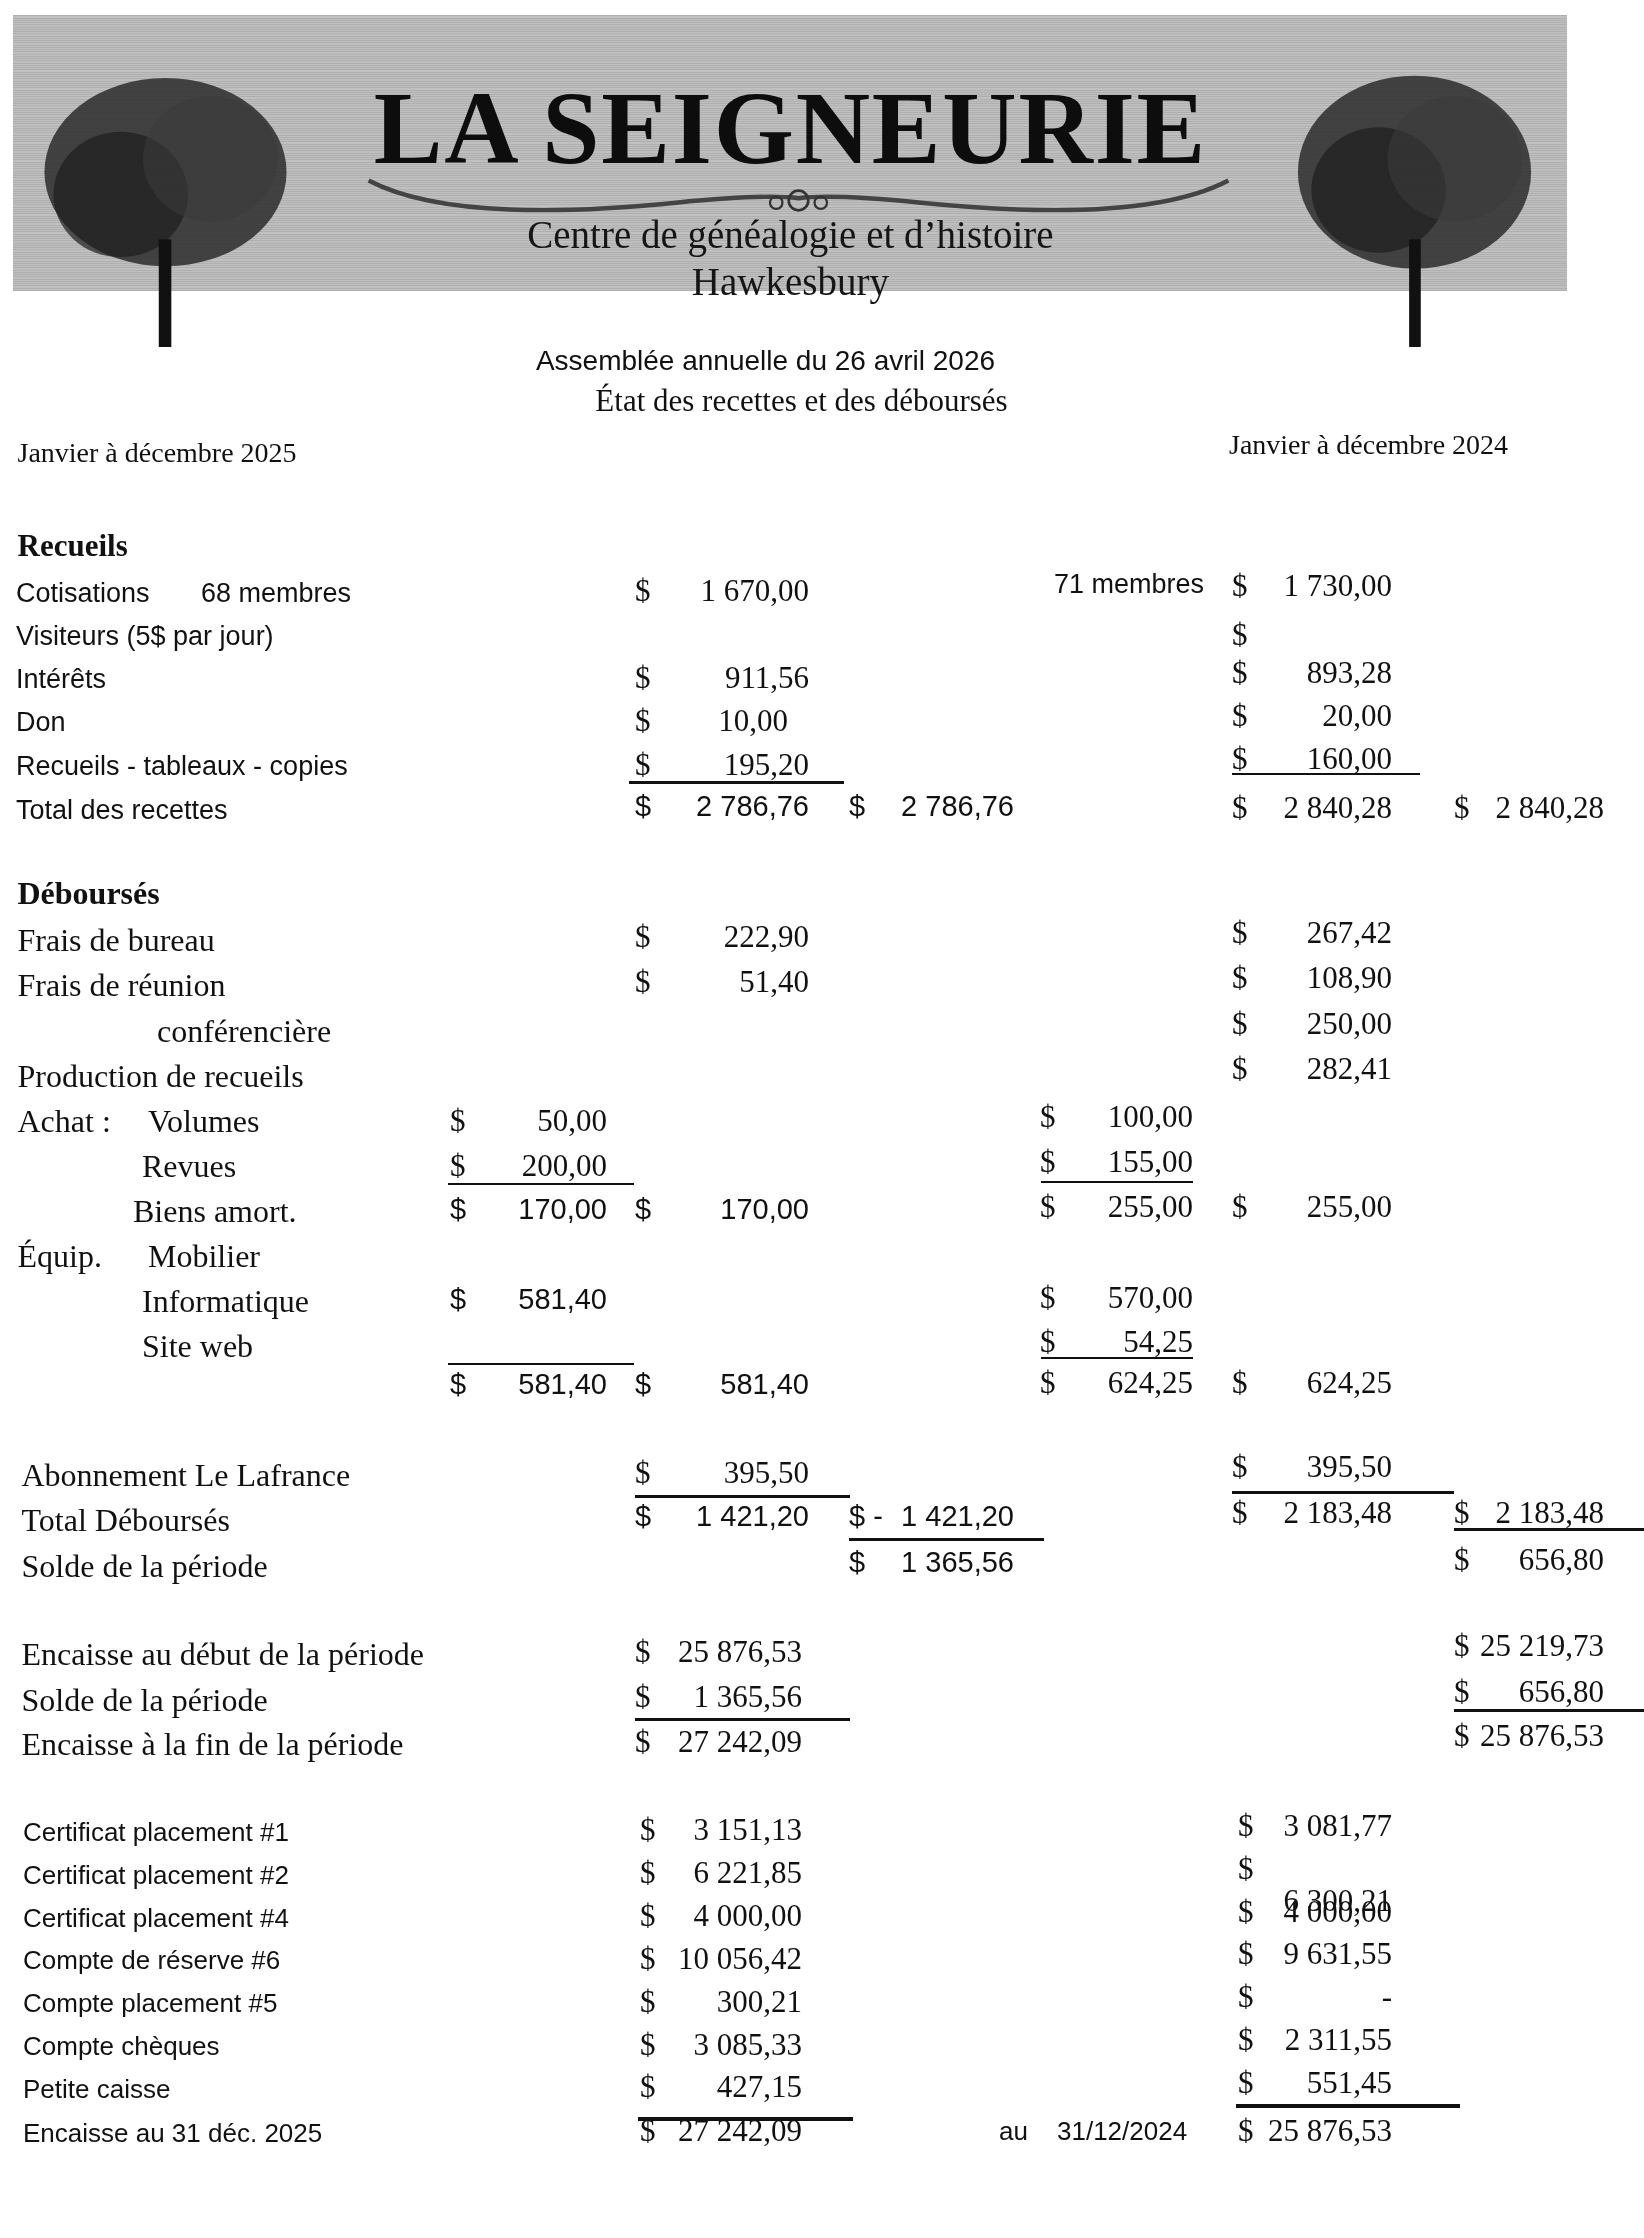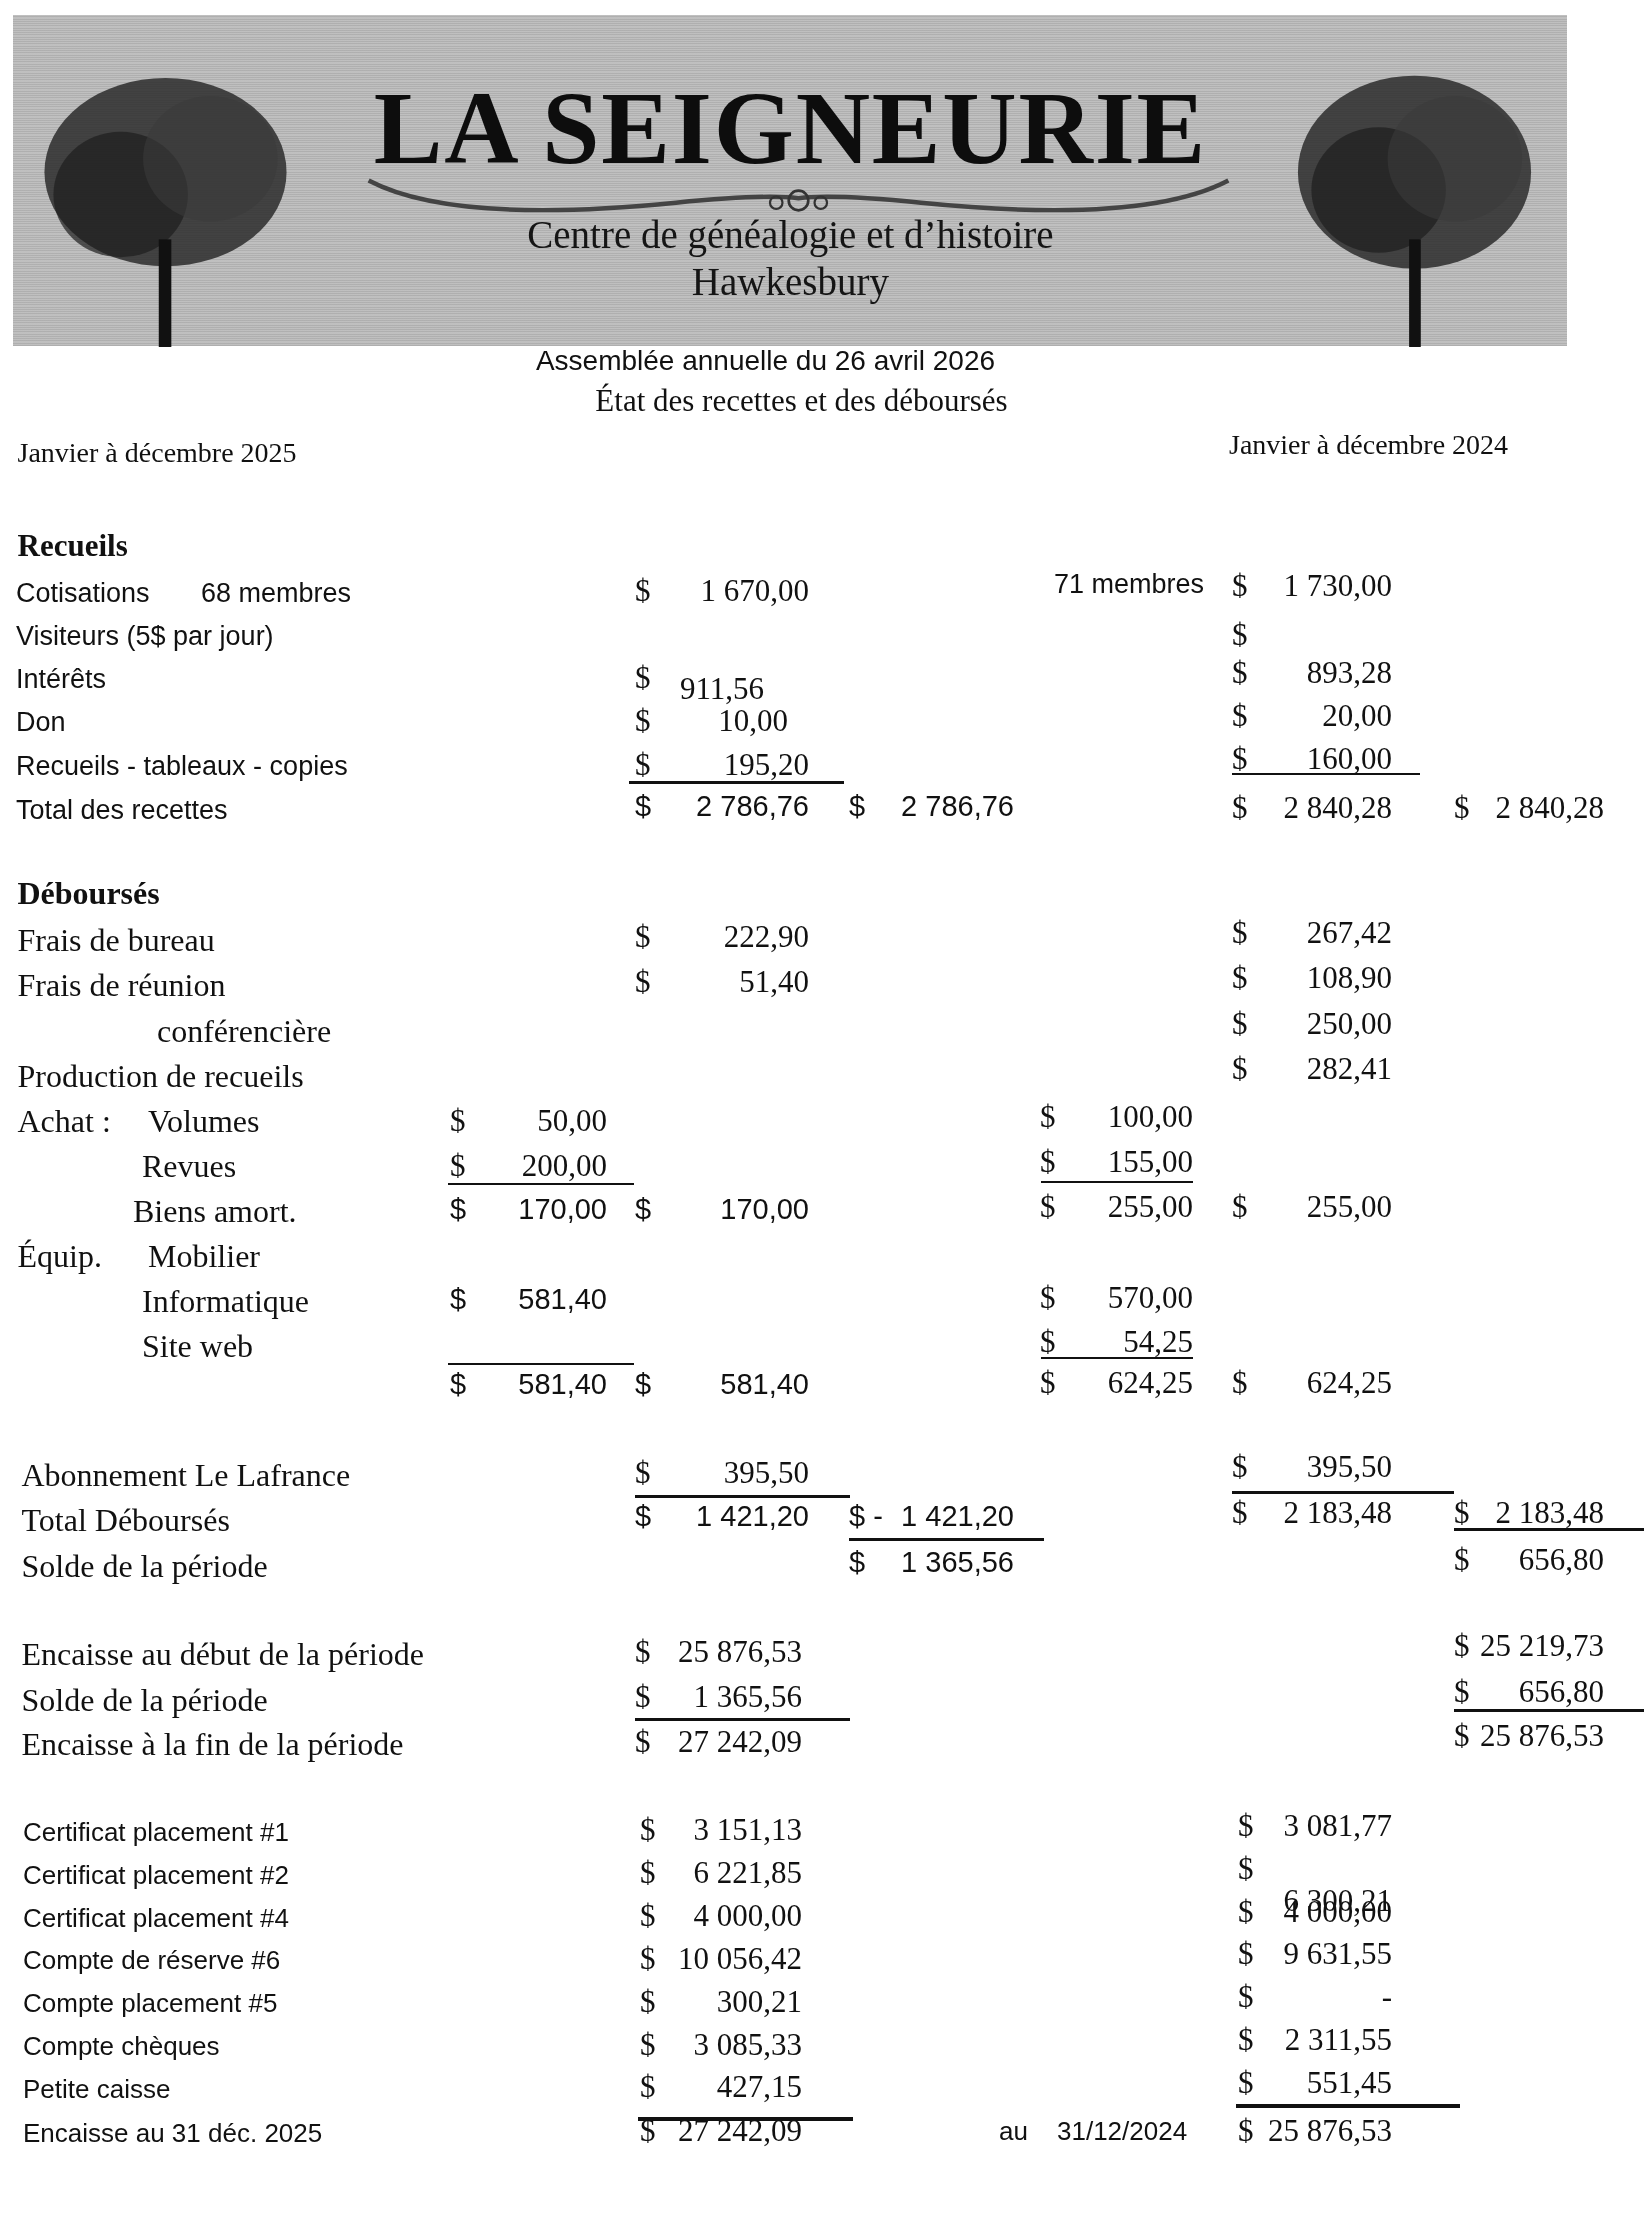--- a/index.html
+++ b/index.html
@@ -1,20 +1,20 @@
 <!DOCTYPE html>
 <html style="font-size:7.2px"><head>
 <meta charset="utf-8">
 <style>
   html,body{margin:0;padding:0;background:#fff;}
   body{width:1644px;height:2305px;position:relative;overflow:hidden;color:#111;}
   .serif{font-family:"Liberation Serif","DejaVu Serif",serif;}
   .sans{font-family:"Liberation Sans","DejaVu Sans",sans-serif;}
   .abs{position:absolute;white-space:nowrap;}
-  #banner{position:absolute;left:13.4px;top:14.8px;width:1554px;height:331px;
+  #banner{position:absolute;left:13.4px;top:14.8px;width:1554px;height:276px;
     background:repeating-linear-gradient(0deg,#cfcfcf 0 0.9px,#e2e2e2 0.9px 1.8px),#d8d8d8;
     background-blend-mode:multiply;}
   #banner .title{position:absolute;left:0;right:0;top:54px;text-align:center;font-size:103px;font-weight:bold;letter-spacing:1.8px;color:#0d0d0d;}
   #banner .sub1{position:absolute;left:0;right:0;top:197px;text-align:center;font-size:39px;color:#151515;}
   #banner .sub2{position:absolute;left:0;right:0;top:244px;text-align:center;font-size:39px;color:#151515;}
   #banner .flourish{position:absolute;left:349px;top:161px;width:873px;height:49px;}
   .tree{position:absolute;top:54px;width:269px;height:278px;}
   .h-line{position:absolute;height:2.7px;background:#111;}
   .lbl-sans{font-size:27px;}
   .lbl-serif{font-size:32px;}
@@ -66,21 +66,21 @@
       <div class="abs serif num-serif" style="left:1232px;top:568px;">$</div>
       <div class="abs serif num-serif amt" style="right:252px;top:568px;">1 730,00</div>
     </div>
     <div>
       <div class="abs sans lbl-sans" style="left:16px;top:621px;">Visiteurs (5$ par jour)</div>
       <div class="abs serif num-serif" style="left:1232px;top:617px;">$</div>
     </div>
     <div>
       <div class="abs sans lbl-sans" style="left:16px;top:664px;">Intérêts</div>
       <div class="abs serif num-serif" style="left:635px;top:660px;">$</div>
-      <div class="abs serif num-serif amt" style="right:880px;top:660px;margin-top:11px;">911,56</div>
+      <div class="abs serif num-serif amt" style="right:835px;top:660px;">911,56</div>
       <div class="abs serif num-serif" style="left:1232px;top:655px;">$</div>
       <div class="abs serif num-serif amt" style="right:252px;top:655px;">893,28</div>
     </div>
     <div>
       <div class="abs sans lbl-sans" style="left:16px;top:707px;">Don</div>
       <div class="abs serif num-serif" style="left:635px;top:703px;">$</div>
       <div class="abs serif num-serif amt" style="right:856px;top:703px;">10,00</div>
       <div class="abs serif num-serif" style="left:1232px;top:698px;">$</div>
       <div class="abs serif num-serif amt" style="right:252px;top:698px;">20,00</div>
     </div>

